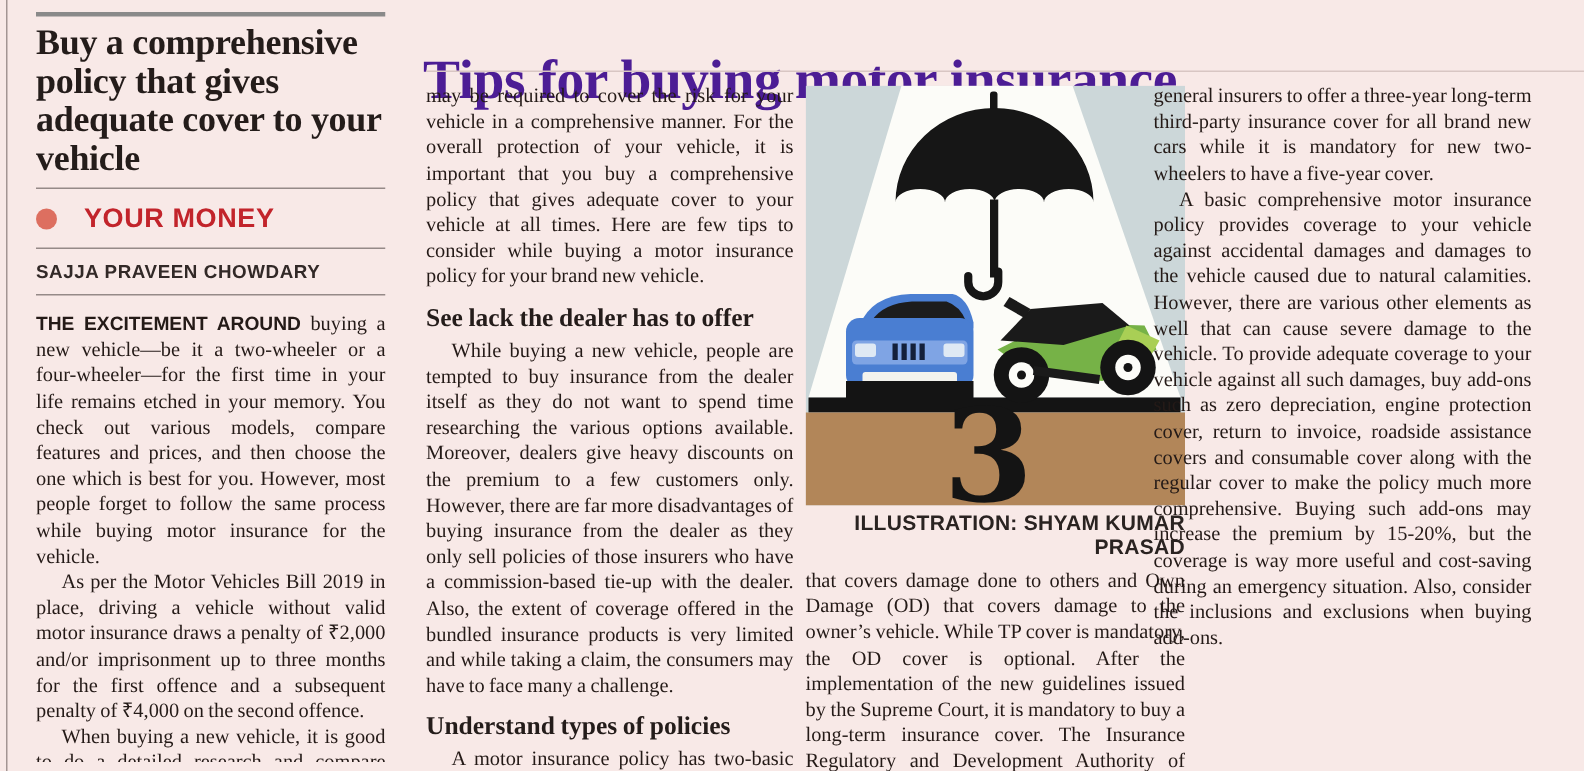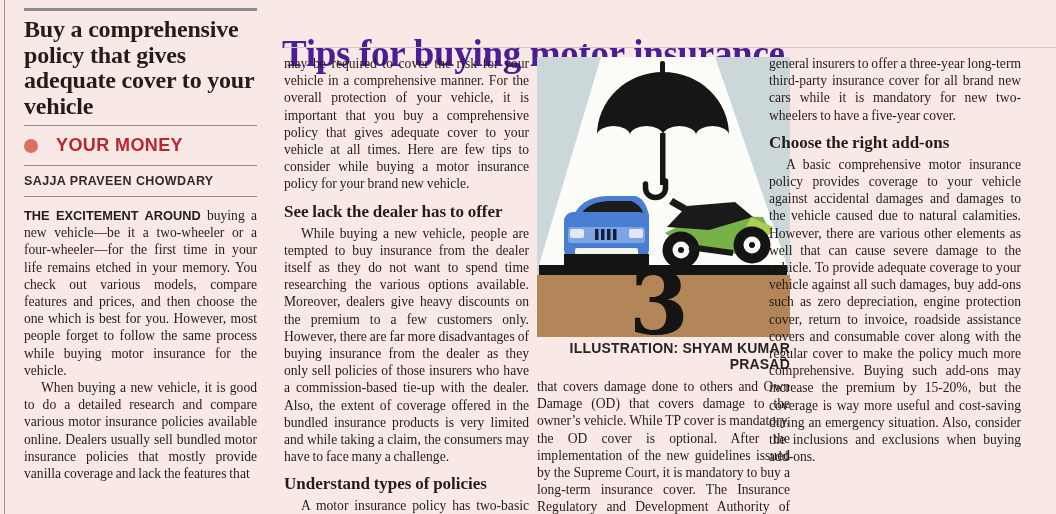--- a/index.html
+++ b/index.html
@@ -69,20 +69,21 @@
   <hr class="rule">
   <div class="section-row">
     <span class="dot"></span>
     <span class="section-label">YOUR MONEY</span>
   </div>
   <hr class="rule">
   <div class="byline">SAJJA PRAVEEN CHOWDARY</div>
   <hr class="rule">
   <div class="body-text">
     <p><span class="lead-in">THE EXCITEMENT AROUND</span><span> buying a new vehicle—be it a two-wheeler or a four-wheeler—for the first time in your life remains etched in your memory. You check out various models, compare features and prices, and then choose the one which is best for you. However, most people forget to follow the same process while buying motor insurance for the vehicle.</span></p>
+    <p class="indent">As per the Motor Vehicles Bill 2019 in place, driving a vehicle without valid motor insurance draws a penalty of ₹2,000 and/or imprisonment up to three months for the first offence and a subsequent penalty of ₹4,000 on the second offence.</p>
     <p class="indent">When buying a new vehicle, it is good to do a detailed research and compare various motor insurance policies available online. Dealers usually sell bundled motor insurance policies that mostly provide vanilla coverage and lack the features that</p>
   </div>
 </div>
 
 <div class="main-headline">Tips for buying motor insurance</div>
 <hr class="headline-rule">
 
 <div class="col col2 body-text">
   <p>may be required to cover the risk for your vehicle in a comprehensive manner. For the overall protection of your vehicle, it is important that you buy a comprehensive policy that gives adequate cover to your vehicle at all times. Here are few tips to consider while buying a motor insurance policy for your brand new vehicle.</p>
   <div class="subhead">See lack the dealer has to offer</div>
@@ -141,15 +142,14 @@
     </g>
   </svg>
   <div class="illo-caption">ILLUSTRATION: SHYAM KUMAR PRASAD</div>
   <div class="body-text">
     <p>that covers damage done to others and Own Damage (OD) that covers damage to the owner’s vehicle. While TP cover is mandatory, the OD cover is optional. After the implementation of the new guidelines issued by the Supreme Court, it is mandatory to buy a long-term insurance cover. The Insurance Regulatory and Development Authority of India has directed all the</p>
   </div>
 </div>
 
 <div class="col col4 body-text">
   <p>general insurers to offer a three-year long-term third-party insurance cover for all brand new cars while it is mandatory for new two-wheelers to have a five-year cover.</p>
-  <div class="subhead">Choose the right add-ons</div>
   <p class="indent">A basic comprehensive motor insurance policy provides coverage to your vehicle against accidental damages and damages to the vehicle caused due to natural calamities. However, there are various other elements as well that can cause severe damage to the vehicle. To provide adequate coverage to your vehicle against all such damages, buy add-ons such as zero depreciation, engine protection cover, return to invoice, roadside assistance covers and consumable cover along with the regular cover to make the policy much more comprehensive. Buying such add-ons may increase the premium by 15-20%, but the coverage is way more useful and cost-saving during an emergency situation. Also, consider the inclusions and exclusions when buying add-ons.</p>
 </div>
 
 </body></html>

